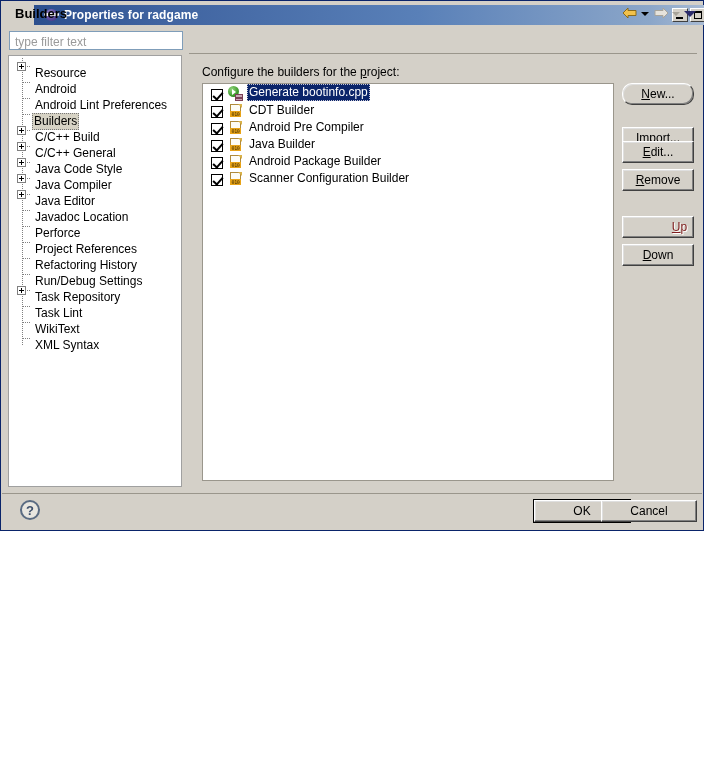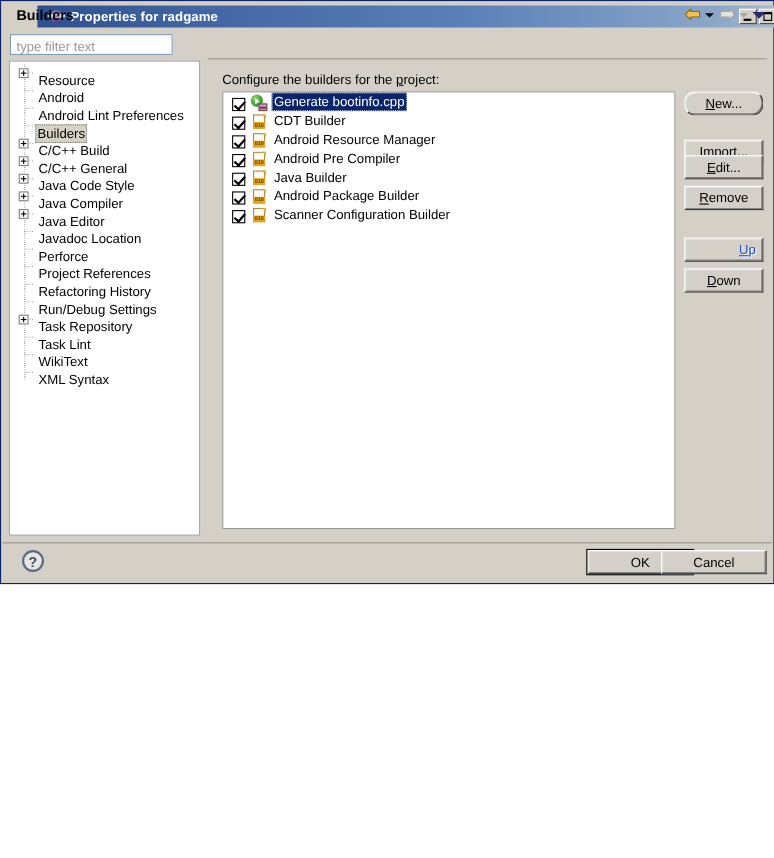--- a/index.html
+++ b/index.html
@@ -104,21 +104,21 @@
     width: 8px; height: 8px;
     border: 1px solid #000;
     border-top-width: 2px;
     box-sizing: border-box;
   }
 
   
   .filter-box {
     position: absolute;
     left: 8px; top: 30px;
-    width: 148px; height: 19px;
+    width: 174px; height: 19px;
     background: #ffffff;
     border: 1px solid #7f9db9;
     box-sizing: border-box;
     font-size: 12px;
     color: #808080;
     padding: 2px 0 0 5px;
     outline: none;
     font-family: "Liberation Sans", sans-serif;
   }
   .filter-box::placeholder { color: #9a9a9a; opacity: 1; }
@@ -369,21 +369,21 @@
     border-bottom: 1px solid #404040;
     box-shadow: inset -1px -1px 0 #808080, inset 1px 1px 0 #dfdfdf;
     font-size: 12px;
     color: #000;
     font-family: "Liberation Sans", sans-serif;
     text-align: center;
     cursor: default;
     box-sizing: border-box;
     padding: 0;
   }
-  .btn.disabled { color: #1d4ed8; text-shadow: 1px 1px 0 #ffffff; padding-left: 43px; }
+  .btn.disabled { color: #7f1d1d; text-shadow: 1px 1px 0 #ffffff; padding-left: 43px; }
   .btn u { text-decoration: underline; }
   .side-btn {
     position: absolute;
     left: 621px;
     width: 72px; height: 22px;
   }
 
   
   .footer-sep {
     position: absolute;
@@ -587,29 +587,20 @@
             </span>
             <span class="blabel">CDT Builder</span>
           </div>
           <div class="brow">
             <span class="cbx on"></span>
             <span class="bicon doc">
               <span class="page"></span>
               <span class="fold"></span>
               <span class="bin">010</span>
             </span>
-            <span class="blabel">Android Resource Manager</span>
-          </div>
-          <div class="brow">
-            <span class="cbx on"></span>
-            <span class="bicon doc">
-              <span class="page"></span>
-              <span class="fold"></span>
-              <span class="bin">010</span>
-            </span>
             <span class="blabel">Android Pre Compiler</span>
           </div>
           <div class="brow">
             <span class="cbx on"></span>
             <span class="bicon doc">
               <span class="page"></span>
               <span class="fold"></span>
               <span class="bin">010</span>
             </span>
             <span class="blabel">Java Builder</span>

